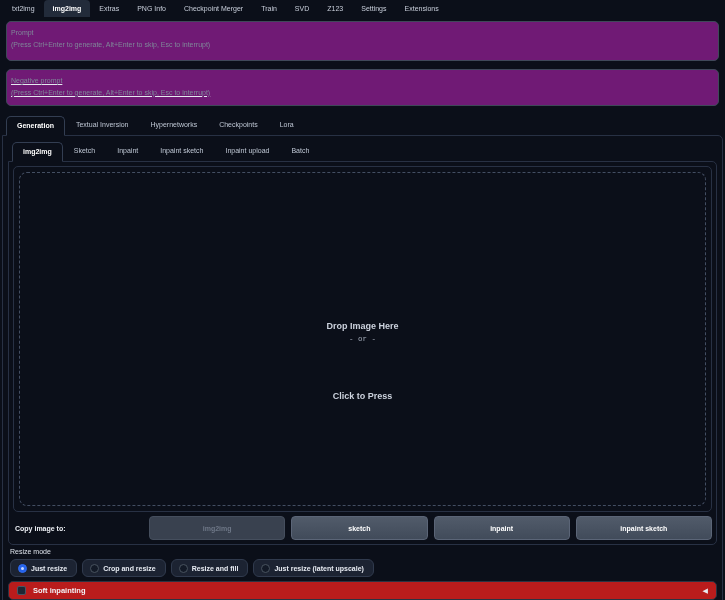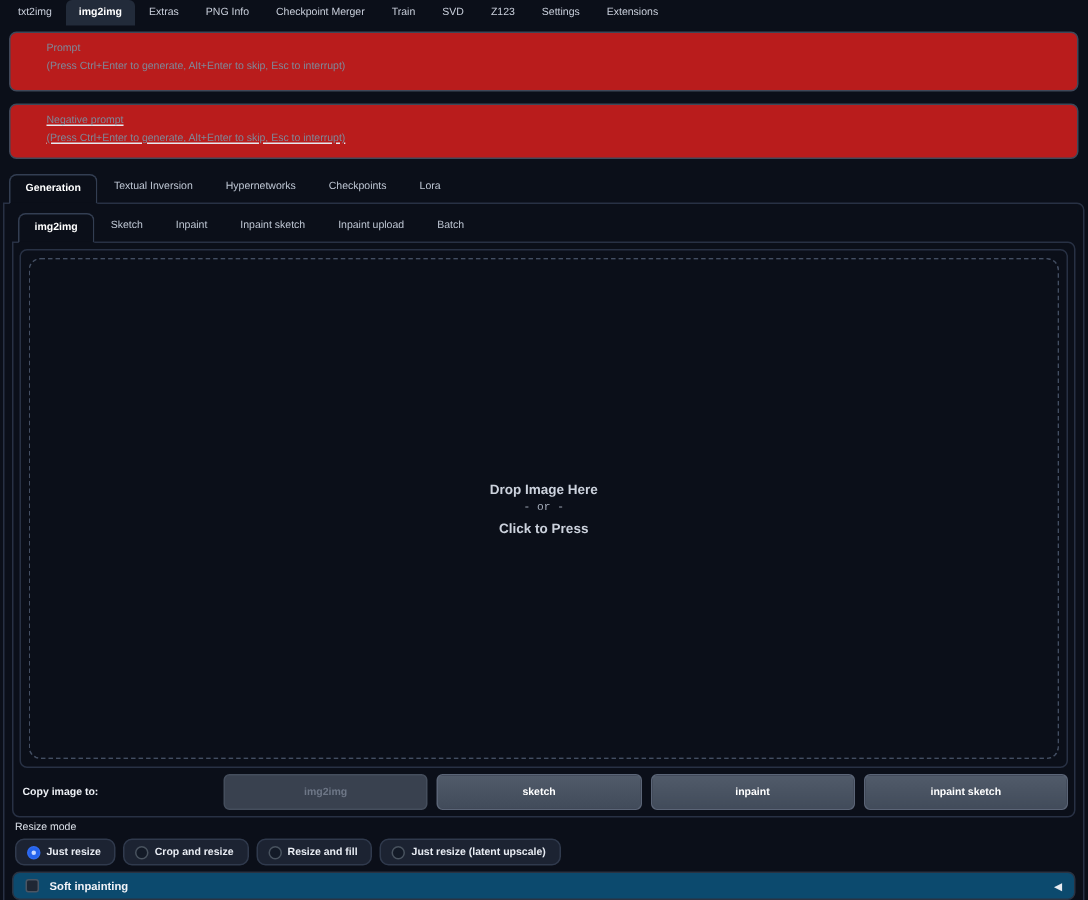--- a/index.html
+++ b/index.html
@@ -19,22 +19,22 @@
   .top-tab.selected {
     background: #222b3a; color: #ffffff; font-weight: bold;
     border-radius: 4px 4px 0 0;
   }
 
   
   .prompt-wrap { margin: 4px 6px 0 6px; }
   .prompt-wrap.neg { margin-top: 8px; text-decoration: underline; }
   textarea {
     display: block; width: 100%; height: 40px; resize: none; outline: none;
-    background: #b91c1c; border: 1px solid #3f4859; border-radius: 5px;
-    padding: 5px 24px; color: #e5e9f0;
+    background: #701a75; border: 1px solid #3f4859; border-radius: 5px;
+    padding: 5px 4px; color: #e5e9f0;
     font-family: "Liberation Sans", sans-serif; font-size: 7px; line-height: 1.7;
   }
   .prompt-wrap.neg textarea { height: 37px; }
   textarea::placeholder { color: #7f8899; opacity: 1; }
 
   
   .tabs-outer { margin: 9px 2px 0 2px; }
   .tabnav { display: flex; align-items: flex-end; padding-left: 4px; }
   .tabnav .tab {
     font-size: 7px; color: #bfc7d4; padding: 0 10px; line-height: 18px;
@@ -51,21 +51,21 @@
   .outer-panel { padding: 5px; }
   .inner-panel { padding: 4px; }
 
   
   .image-block { border: 1px solid #283144; border-radius: 5px; padding: 5px; }
   .dropzone {
     border: 1px dashed #434e62; border-radius: 8px; height: 334px;
     display: flex; flex-direction: column; align-items: center; justify-content: center;
     cursor: pointer;
   }
-  .dz-line { font-size: 9px; font-weight: bold; color: #ccd2dd; }
+  .dz-line { font-size: 9px; font-weight: bold; color: #ccd2dd; margin-top: 44px; }
   .dz-or { font-size: 7.5px; color: #a4acba; margin: 4px 0; font-family: Liberation Mono, monospace; }
 
   
   .copy-row { display: flex; align-items: center; gap: 6px; margin-top: 4px; }
   .copy-label {
     width: 130px; flex-shrink: 0; font-size: 7px; font-weight: bold;
     color: #eef1f6; padding-left: 2px;
   }
   .copy-btn {
     flex: 1; height: 24px; cursor: pointer;
@@ -94,21 +94,21 @@
   }
   .radio.checked { background: #2563eb; border-color: #2f6bf0; }
   .radio.checked::after {
     content: ""; position: absolute; top: 2px; left: 2px;
     width: 3px; height: 3px; border-radius: 50%; background: #c6d8ff;
   }
 
   
   .accordion {
     margin-top: 4px; height: 19px; display: flex; align-items: center;
-    background: #0c4a6e; border: 1px solid #2a3342; border-radius: 5px;
+    background: #b91c1c; border: 1px solid #2a3342; border-radius: 5px;
     padding: 0 8px; cursor: pointer;
   }
   .checkbox {
     width: 9px; height: 9px; border: 1px solid #4b5563;
     background: #1f2734; border-radius: 2px; flex-shrink: 0;
   }
   .acc-label { margin-left: 7px; font-size: 7.5px; font-weight: bold; color: #f2f4f8; }
   .acc-arrow { margin-left: auto; font-size: 7px; color: #e8ebf1; }
 </style>
 </head>

